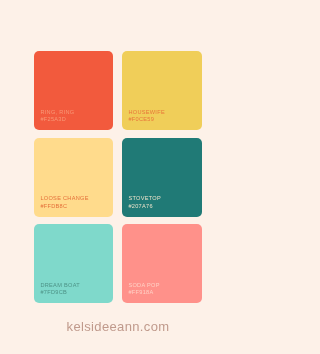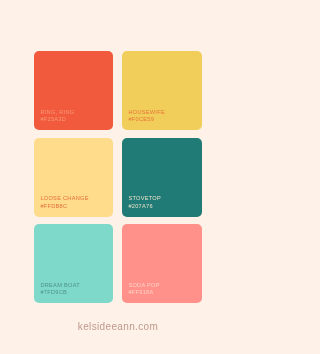--- a/index.html
+++ b/index.html
@@ -41,21 +41,21 @@
     font-weight:500;
     letter-spacing:0.3px;
     word-spacing:0px;
     white-space:nowrap;
   }
   .credit {
     position:absolute;
     left:0; right:0;
     top:321.5px;
     text-align:center;
-    font-size:10px;
+    font-size:13px;
     line-height:9px;
     letter-spacing:0.35px;
     color:#C09A8C;
   }
 </style>
 </head>
 <body>
 
 <div class="board" style="background-color: rgb(253, 241, 232);">
 

